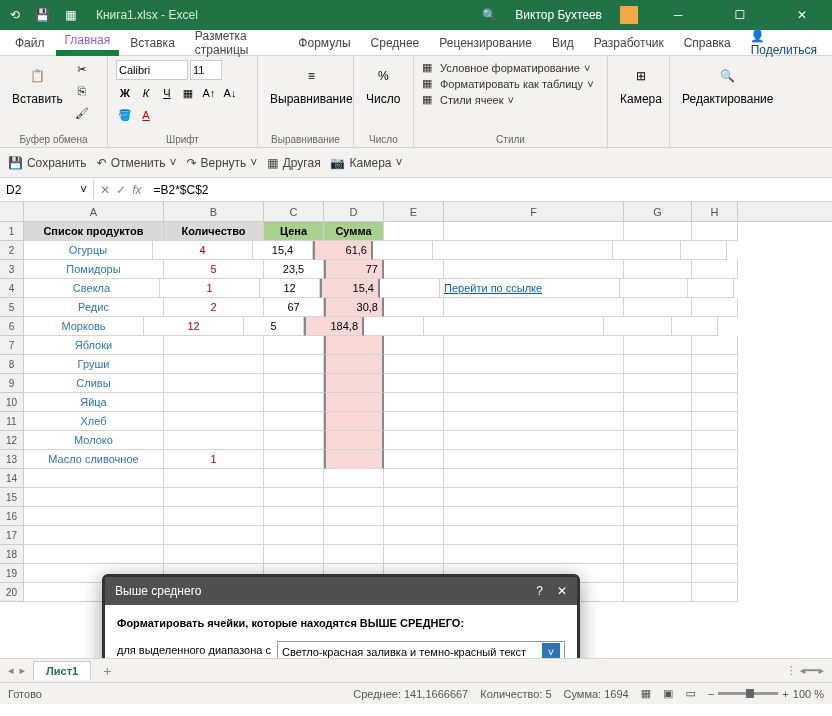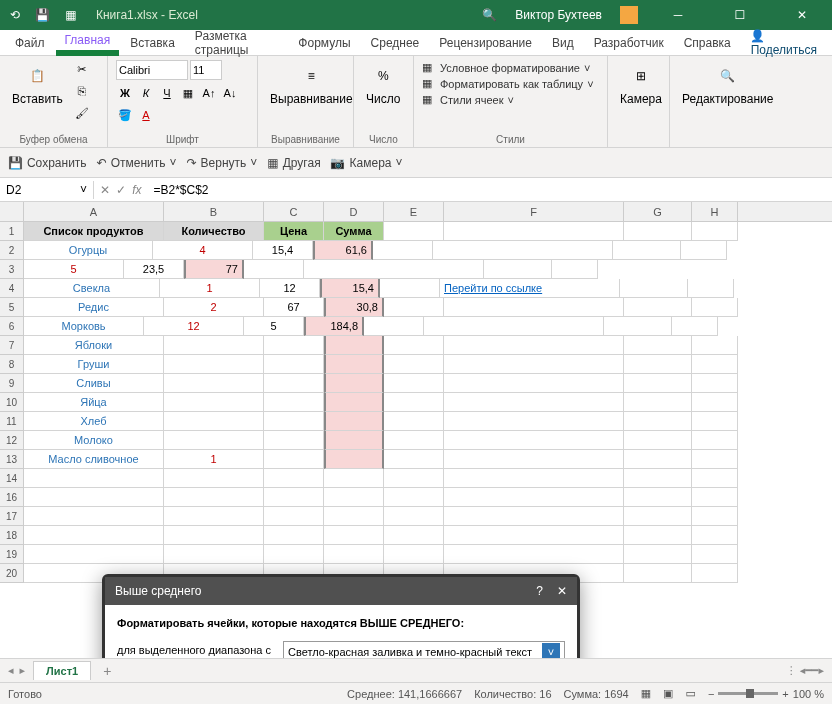--- a/index.html
+++ b/index.html
@@ -51,21 +51,21 @@
 .red{color:#c00000;text-align:center}
 .rnum{text-align:right}
 .rcenter{text-align:center}
 .fillred{background:#f8d7d7}
 .link{color:#0563c1;text-decoration:underline}
 .dialog{position:absolute;left:102px;top:372px;width:478px;background:#fff;border:3px solid #333;box-shadow:0 4px 20px rgba(0,0,0,0.4);border-radius:6px}
 .dlg-title{background:#505050;color:#fff;height:28px;display:flex;align-items:center;padding:0 10px;font-size:12px}
 .dlg-title .dlg-r{margin-left:auto;display:flex;gap:14px}
 .dlg-body{padding:12px 12px 18px;font-size:11px}
 .dlg-body .lbl1{font-weight:bold;margin-bottom:12px}
-.dlg-row{display:flex;align-items:flex-start;gap:6px}
+.dlg-row{display:flex;align-items:flex-start;gap:0}
 .dlg-row .lbl2{width:160px;padding-top:3px}
 .dlg-combo{flex:1}
 .dlg-sel{width:100%;height:22px;border:1px solid #999;display:flex;align-items:center;padding:0 4px;font-size:11px;position:relative}
 .dlg-sel .caret{margin-left:auto;width:18px;height:18px;background:#2e75b6;display:flex;align-items:center;justify-content:center;color:#fff}
 .sheettabs{height:24px;background:#f3f2f1;display:flex;align-items:center;border-top:1px solid #d4d4d4;font-size:11px}
 .sheettabs .nav{display:flex;gap:6px;padding:0 8px;color:#888}
 .sheettabs .tab{padding:3px 12px;background:#fff;border:1px solid #ccc;border-bottom:none;font-weight:bold;color:#217346}
 .sheettabs .add{padding:0 12px;color:#888;font-size:14px}
 .statusbar{height:22px;background:#f3f2f1;display:flex;align-items:center;padding:0 8px;font-size:11px;color:#555;border-top:1px solid #d4d4d4}
 .statusbar .sr{margin-left:auto;display:flex;gap:12px;align-items:center}
@@ -248,20 +248,21 @@
         <div class="cell red" style="width: 100px;">4</div>
         <div class="cell rcenter" style="width: 60px;">15,4</div>
         <div class="cell rnum fillred" style="width: 60px; border-left: 2px solid rgb(136, 136, 136); border-right: 2px solid rgb(136, 136, 136);">61,6</div>
         <div class="cell" style="width: 60px;"></div>
         <div class="cell" style="width: 180px;"></div>
         <div class="cell" style="width: 68px;"></div>
         <div class="cell" style="width: 46px;"></div>
       </div>
       <div class="grow">
         <div class="rhc">3</div>
+        <div class="cell blue" style="width: 140px;">Помидоры</div>
         <div class="cell red" style="width: 100px;">5</div>
         <div class="cell rcenter" style="width: 60px;">23,5</div>
         <div class="cell rnum fillred" style="width: 60px; border-left: 2px solid rgb(136, 136, 136); border-right: 2px solid rgb(136, 136, 136);">77</div>
         <div class="cell" style="width: 60px;"></div>
         <div class="cell" style="width: 180px;"></div>
         <div class="cell" style="width: 68px;"></div>
         <div class="cell" style="width: 46px;"></div>
       </div>
       <div class="grow">
         <div class="rhc">4</div>
@@ -368,20 +369,31 @@
         <div class="cell red" style="width: 100px;">1</div>
         <div class="cell rcenter" style="width: 60px;"></div>
         <div class="cell rnum fillred" style="width: 60px; border-left: 2px solid rgb(136, 136, 136); border-right: 2px solid rgb(136, 136, 136);"></div>
         <div class="cell" style="width: 60px;"></div>
         <div class="cell" style="width: 180px;"></div>
         <div class="cell" style="width: 68px;"></div>
         <div class="cell" style="width: 46px;"></div>
       </div>
       <div class="grow">
         <div class="rhc">14</div>
+        <div class="cell" style="width: 140px;"></div>
+        <div class="cell" style="width: 100px;"></div>
+        <div class="cell rcenter" style="width: 60px;"></div>
+        <div class="cell rnum" style="width: 60px;"></div>
+        <div class="cell" style="width: 60px;"></div>
+        <div class="cell" style="width: 180px;"></div>
+        <div class="cell" style="width: 68px;"></div>
+        <div class="cell" style="width: 46px;"></div>
+      </div>
+      <div class="grow">
+        <div class="rhc">15</div>
         <div class="cell" style="width: 140px;"></div>
         <div class="cell" style="width: 100px;"></div>
         <div class="cell rcenter" style="width: 60px;"></div>
         <div class="cell rnum" style="width: 60px;"></div>
         <div class="cell" style="width: 60px;"></div>
         <div class="cell" style="width: 180px;"></div>
         <div class="cell" style="width: 68px;"></div>
         <div class="cell" style="width: 46px;"></div>
       </div>
       <div class="grow">
@@ -472,21 +484,21 @@
     </div>
   <div class="tab">Лист1</div>
   <div class="add">+</div>
   <div style="margin-left:auto;padding-right:8px;color:#888">⋮ ◂━━▸</div>
 </div>
 
 <div class="statusbar">
   <span>Готово</span>
   <div class="sr">
     <span>Среднее: 141,1666667</span>
-    <span>Количество: 16</span>
+    <span>Количество: 5</span>
     <span>Сумма: 1694</span>
     <span>▦</span>
     <span>▣</span>
     <span>▭</span>
     <div class="zoom">
         <span>−</span>
         <div class="zslider"></div>
         <span>+</span>
         <span>100 %</span>
       </div>

